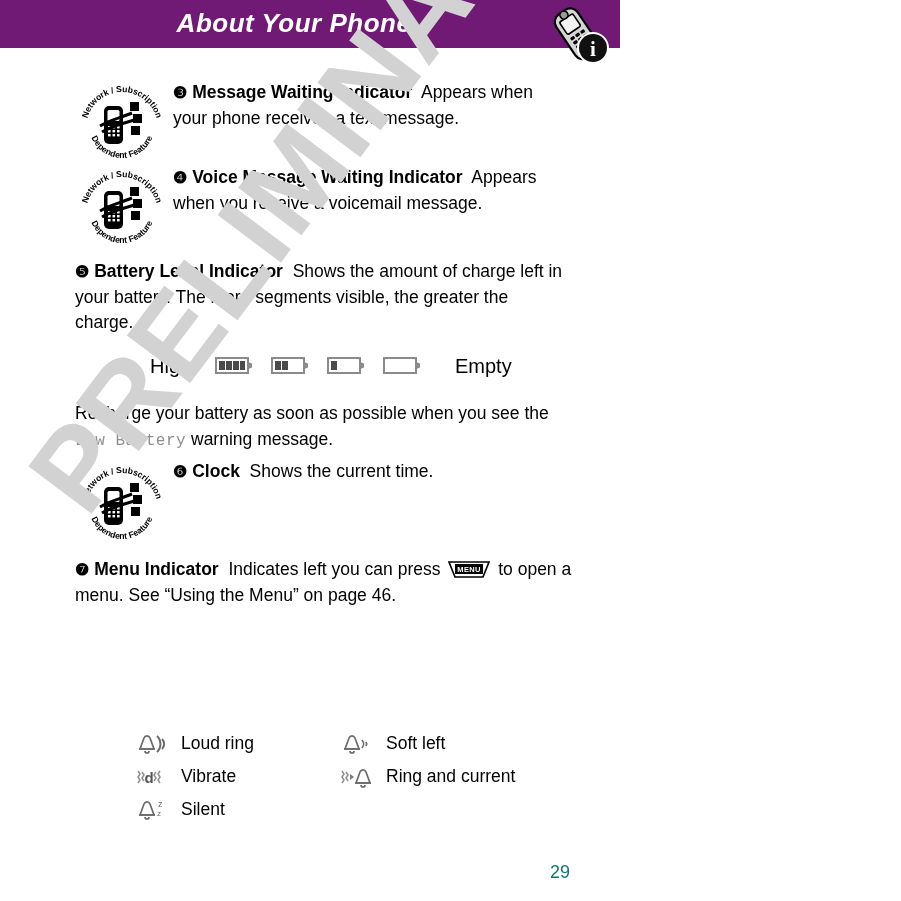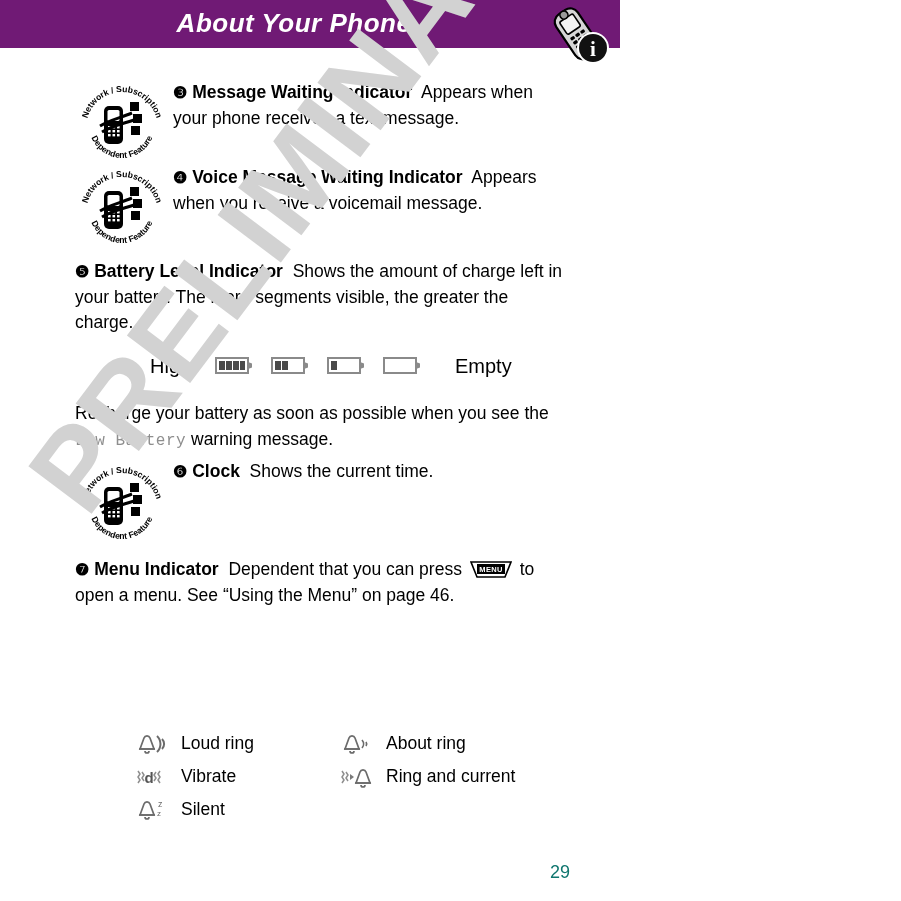--- a/index.html
+++ b/index.html
@@ -402,21 +402,21 @@
 
   <div class="para" style="left:173px; top:459px; width:392px;">
     <span class="num">❻</span>
     <b>Clock</b>&nbsp;
     <span>Shows the current time.</span>
   </div>
 
   <div class="para" style="left:75px; top:557px; width:500px;">
     <span class="num">❼</span>
     <b>Menu Indicator</b>&nbsp;
-    <span>Dependent that you can press</span>
+    <span>Indicates left you can press</span>
     <span class="menu-key">
       <svg viewBox="0 0 44 19" width="44" height="19">
         <path d="M 2,2 L 42,2 L 36,17 L 8,17 Z" fill="#ffffff" stroke="#000000" stroke-width="1.6"></path>
         <rect x="8" y="4" width="28" height="10" fill="#000000"></rect>
         <text x="22" y="12" text-anchor="middle" font-family="Liberation Sans, sans-serif" font-weight="bold" font-size="7.5" fill="#ffffff" letter-spacing="0.3">MENU</text>
       </svg>
     </span>
     <span>to open a menu. See “Using the Menu” on page 46.</span>
   </div>
 
@@ -439,21 +439,21 @@
       <div class="alert-cell col2">
         <span class="ic">
           <svg viewBox="0 0 34 26" width="34" height="26">
             <path d="M 5,18 L 9,7 A 3.2,3.2 0 0 1 15,7 L 19,18 Z" fill="none" stroke="#6b6b6b" stroke-width="1.7"></path>
             <path d="M 4,18 L 20,18" stroke="#6b6b6b" stroke-width="1.7"></path>
             <path d="M 10,20 a 2,2 0 0 0 4,0" fill="none" stroke="#6b6b6b" stroke-width="1.7"></path>
             <path d="M 22,9 A 6,6 0 0 1 22,17" fill="none" stroke="#6b6b6b" stroke-width="1.7"></path>
             <path d="M 26,11 A 3.5,3.5 0 0 1 26,15" fill="none" stroke="#6b6b6b" stroke-width="1.7"></path>
           </svg>
         </span>
-        <span class="tx">About ring</span>
+        <span class="tx">Soft left</span>
       </div>
     </div>
 
     <div class="alert-row">
       <div class="alert-cell col1">
         <span class="ic">
           <svg viewBox="0 0 34 26" width="34" height="26">
             <g stroke="#8e8e8e" stroke-width="1.5" fill="none">
               <path d="M 3,7 L 5,10 L 3,13 L 5,16 L 3,19"></path>
               <path d="M 7,8 L 9,11 L 7,14 L 9,17"></path>

